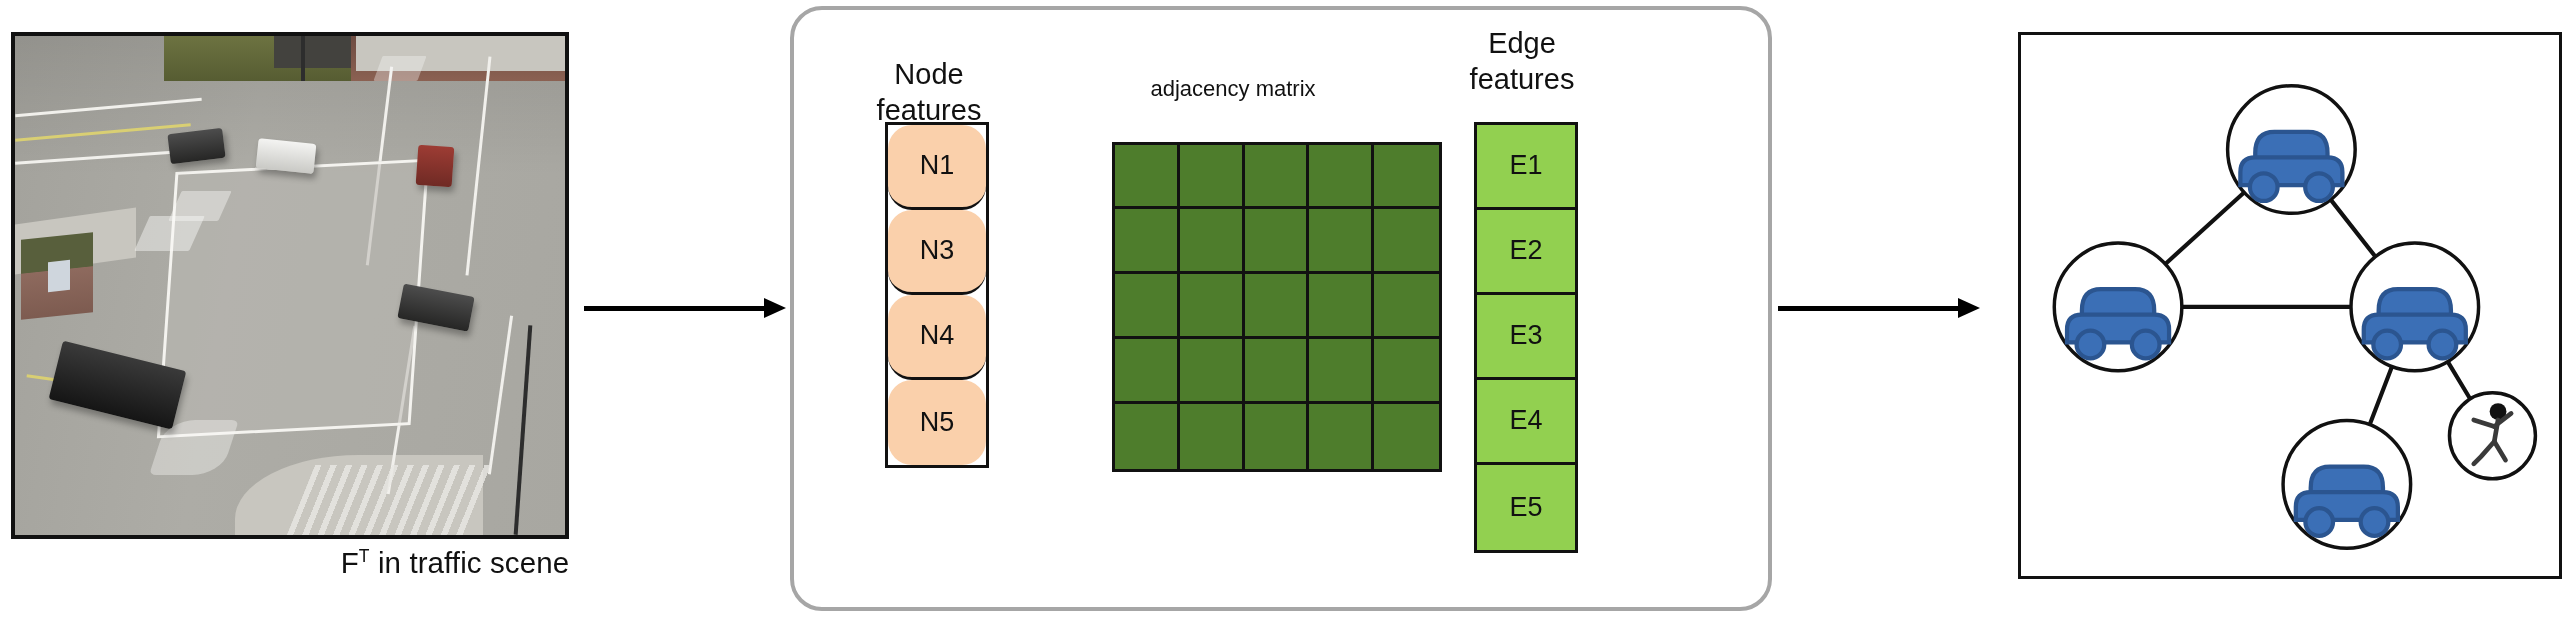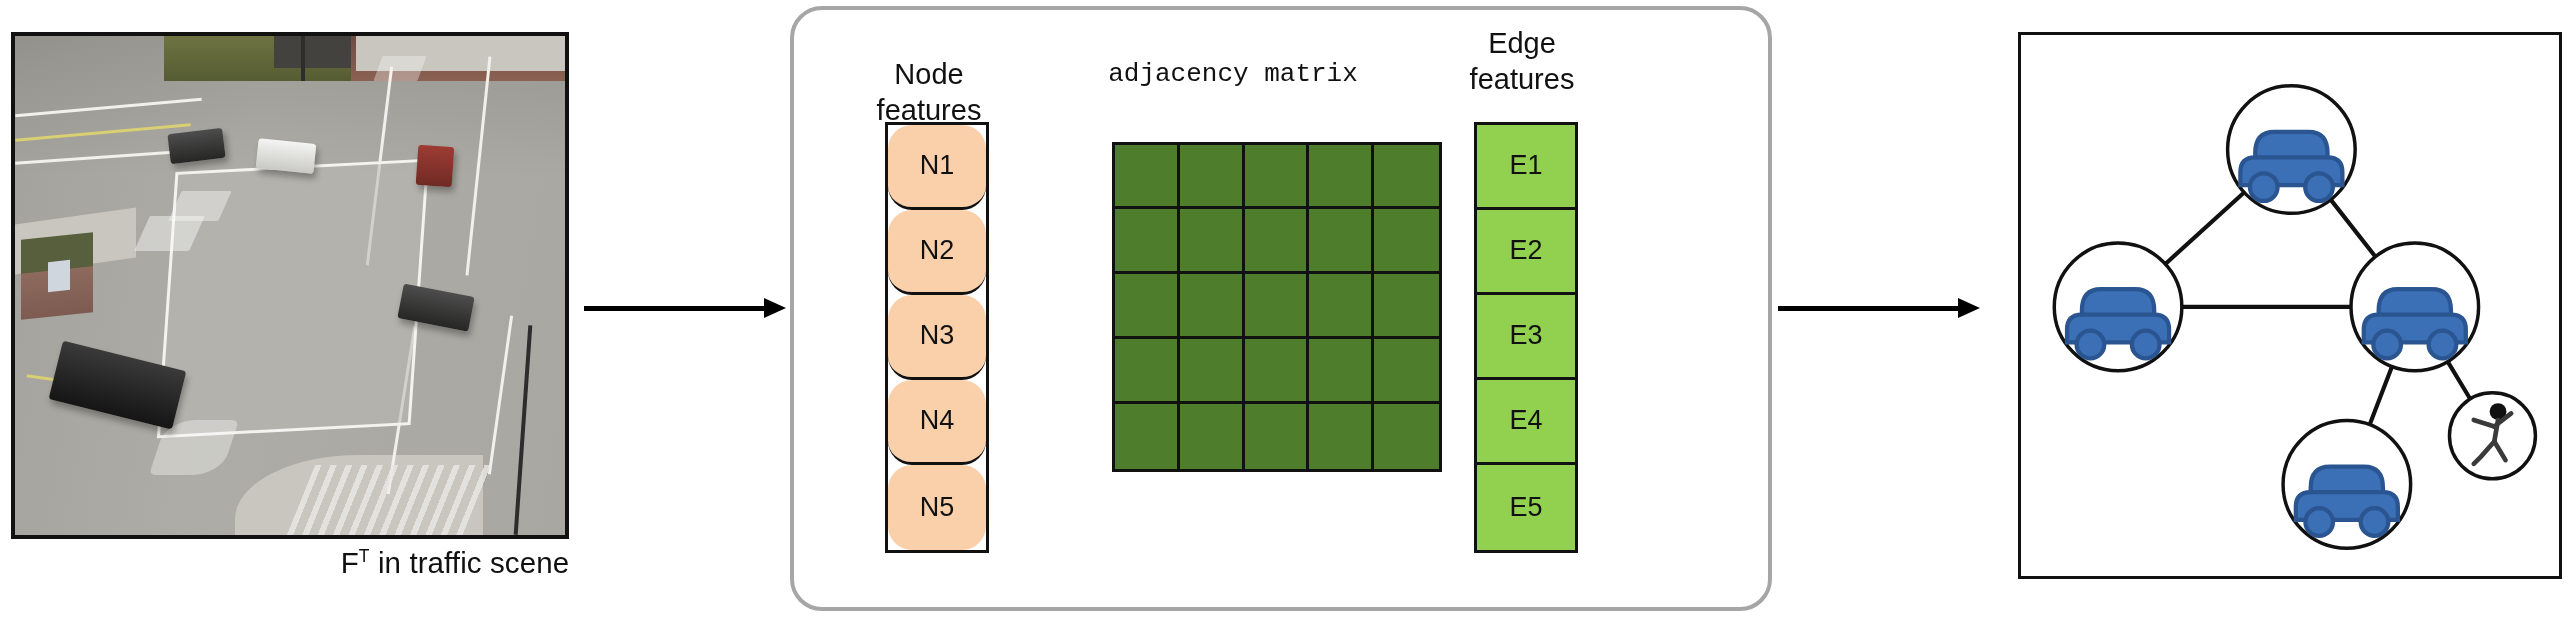--- a/index.html
+++ b/index.html
@@ -153,21 +153,21 @@
 
   .col-title {
     position: absolute;
     text-align: center;
     font-size: 29px;
     line-height: 36px;
     color: #111;
   }
   #node-title { left: 38px;  top: 15.4px;  width: 194px; margin-top: 31px; }
   #edge-title { left: 631px; top: 15.4px;  width: 194px; }
-  #adj-title  { left: 232px; top: 46px;  width: 414px; font-size: 26px; font-family: Liberation Mono, monospace; }
+  #adj-title  { left: 232px; top: 61px;  width: 414px; font-size: 22px; }
 
   .feat-col {
     position: absolute;
     width: 104px;
     border: 3.5px solid #111;
     box-sizing: border-box;
   }
   .feat-cell {
     height: 85px;
     box-sizing: border-box;
@@ -297,21 +297,20 @@
 
   <div class="col-title" id="edge-title">
     <div>Edge</div>
     <div>features</div>
   </div>
 
   <div class="col-title" id="adj-title">adjacency matrix</div>
 
   <div class="feat-col" id="node-col">
     <div class="feat-cell">N1</div>
-    <div class="feat-cell">N2</div>
     <div class="feat-cell">N3</div>
     <div class="feat-cell">N4</div>
     <div class="feat-cell">N5</div>
   </div>
 
   <div id="adj-matrix">
       <div class="adj-cell"></div>
       <div class="adj-cell"></div>
       <div class="adj-cell"></div>
       <div class="adj-cell"></div>

